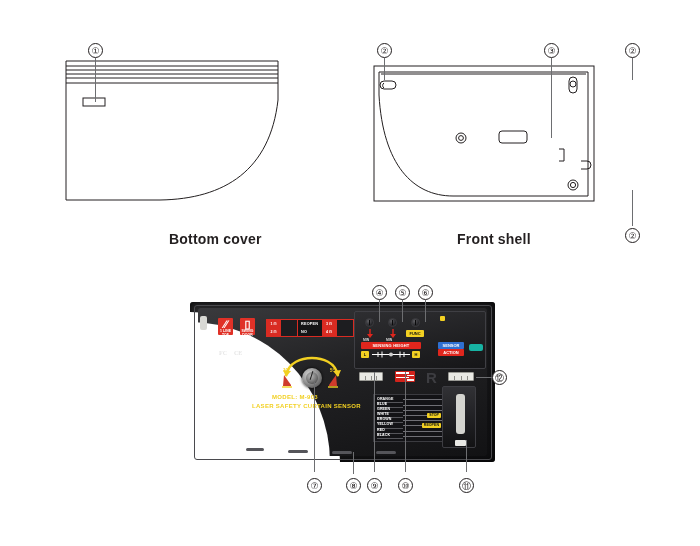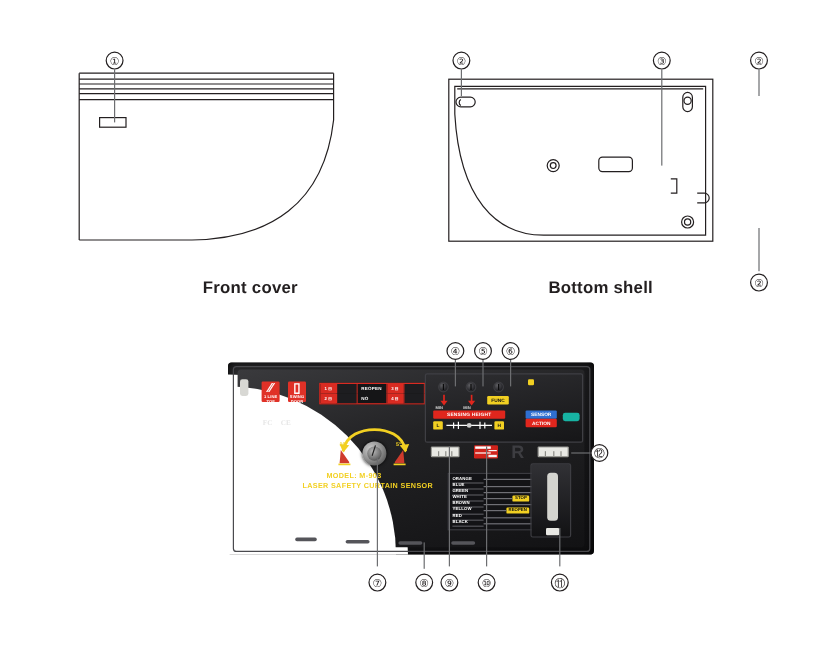--- a/index.html
+++ b/index.html
@@ -217,21 +217,21 @@
         <path d="M213,1 V40"></path>
         <path d="M1,140 H95"></path>
         <path d="M95,140 C160,139 205,110 213,40"></path>
       </g>
       <rect x="18" y="38" width="22" height="8" fill="none" stroke="#231f20" stroke-width="1"></rect>
     </svg>
   </div>
 
   <div class="abs leader v" style="left:95px;top:58px;height:44px;"></div>
   <div class="abs callout" style="left:88px;top:43px;">①</div>
-  <div class="abs caption" style="left:169px;top:231px;">Front cover</div>
+  <div class="abs caption" style="left:169px;top:231px;">Bottom cover</div>
 
   <div class="abs" style="left:373px;top:65px;">
     <svg width="230" height="150" viewBox="0 0 230 150">
       <g fill="none" stroke="#231f20" stroke-width="1">
         <rect x="1" y="1" width="220" height="135"></rect>
         <path d="M6,7 H215 V131 H80 C40,131 10,100 6,30 Z"></path>
         <path d="M8,9 H213"></path>
       </g>
 
       <path d="M11,16 h8 a4,4 0 0 1 0,8 h-8 a4,4 0 0 1 0,-8 z" fill="none" stroke="#231f20" stroke-width="1"></path>
@@ -258,21 +258,21 @@
 
   <div class="abs leader v" style="left:551px;top:58px;height:80px;"></div>
   <div class="abs callout" style="left:544px;top:43px;">③</div>
 
   <div class="abs leader v" style="left:632px;top:58px;height:22px;"></div>
   <div class="abs callout" style="left:625px;top:43px;">②</div>
 
   <div class="abs leader v" style="left:632px;top:190px;height:36px;"></div>
   <div class="abs callout" style="left:625px;top:228px;">②</div>
 
-  <div class="abs caption" style="left:457px;top:231px;">Bottom shell</div>
+  <div class="abs caption" style="left:457px;top:231px;">Front shell</div>
 
   <div class="pcb">
     <div class="shell"></div>
     <div class="shell-curve"></div>
     <div class="shell-inner"></div>
     <div class="shell-inner-curve"></div>
     <div class="rim abs" style="left:4px;top:3px;width:296px;height:153px;"></div>
 
     <div class="abs" style="left:10px;top:14px;width:7px;height:14px;background:#d8d8d4;border-radius:2px;"></div>
 

